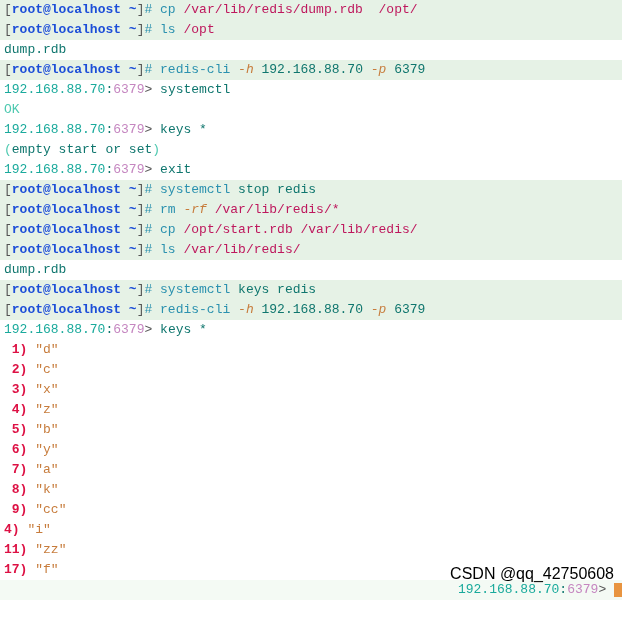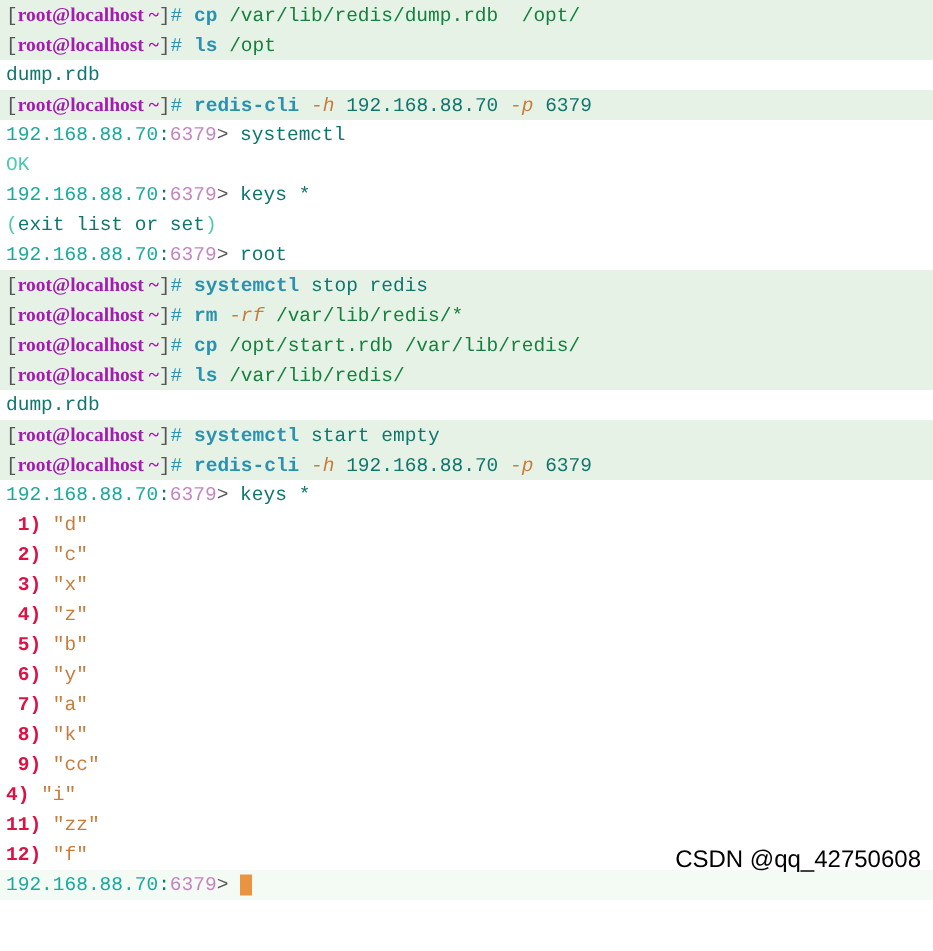--- a/index.html
+++ b/index.html
@@ -12,25 +12,25 @@
   width: 622px;
   position: relative;
 }
 .line {
   padding-left: 4px;
   white-space: pre;
   height: 20px;
 }
 .hl { background: #e6f2e6; }
 .prompt-br { color: #555; }
-.prompt { color: #a21caf; font-weight: bold; font-family: Liberation Serif, serif; }
+.prompt { color: #1d4ed8; font-weight: bold; }
 .hash { color: #2b91af; }
-.cmd { color: #2b91af; font-weight: bold; }
+.cmd { color: #2b91af; }
 .flag { color: #c77c3c; font-style: italic; }
-.path { color: #15803d; }
+.path { color: #be185d; }
 .ip { color: #1aaa9c; }
 .port { color: #c586c0; }
 .arr { color: #555; }
 .txt { color: #0f766e; }
 .ok { color: #4ec9b0; }
 .paren { color: #4ec9b0; }
 .idx { color: #d14; font-weight: bold; }
 .par { color: #d14; font-weight: bold; }
 .val { color: #c77c3c; }
 .cursor {
@@ -41,69 +41,69 @@
   vertical-align: middle;
 }
 .watermark {
   position: absolute;
   right: 8px;
   bottom: 16px;
   color: #000000;
   font-size: 16px;
   font-family: sans-serif;
 }
-.lastline { background: #f4faf4; }
+.lastline { background: #f4faf4; text-align: right; }
 </style>
 </head>
 <body>
 
 <div class="line hl"><span class="prompt-br">[</span><span class="prompt">root@localhost ~</span><span class="prompt-br">]</span><span class="hash"># </span><span class="cmd">cp</span><span> </span><span class="path">/var/lib/redis/dump.rdb</span><span>  </span><span class="path">/opt/</span></div>
 
 <div class="line hl"><span class="prompt-br">[</span><span class="prompt">root@localhost ~</span><span class="prompt-br">]</span><span class="hash"># </span><span class="cmd">ls</span><span> </span><span class="path">/opt</span></div>
 
 <div class="line"><span class="txt">dump.rdb</span></div>
 
 <div class="line hl"><span class="prompt-br">[</span><span class="prompt">root@localhost ~</span><span class="prompt-br">]</span><span class="hash"># </span><span class="cmd">redis-cli</span><span> </span><span class="flag">-h</span><span> </span><span class="txt">192.168.88.70</span><span> </span><span class="flag">-p</span><span> </span><span class="txt">6379</span></div>
 
 <div class="line"><span class="ip">192.168.88.70</span><span class="txt">:</span><span class="port">6379</span><span class="arr">&gt;</span><span> </span><span class="txt">systemctl</span></div>
 
 <div class="line"><span class="ok">OK</span></div>
 
 <div class="line"><span class="ip">192.168.88.70</span><span class="txt">:</span><span class="port">6379</span><span class="arr">&gt;</span><span> </span><span class="txt">keys *</span></div>
 
-<div class="line"><span class="paren">(</span><span class="txt">exit list or set</span><span class="paren">)</span></div>
+<div class="line"><span class="paren">(</span><span class="txt">empty start or set</span><span class="paren">)</span></div>
 
-<div class="line"><span class="ip">192.168.88.70</span><span class="txt">:</span><span class="port">6379</span><span class="arr">&gt;</span><span> </span><span class="txt">root</span></div>
+<div class="line"><span class="ip">192.168.88.70</span><span class="txt">:</span><span class="port">6379</span><span class="arr">&gt;</span><span> </span><span class="txt">exit</span></div>
 
 <div class="line hl"><span class="prompt-br">[</span><span class="prompt">root@localhost ~</span><span class="prompt-br">]</span><span class="hash"># </span><span class="cmd">systemctl</span><span> </span><span class="txt">stop redis</span></div>
 
 <div class="line hl"><span class="prompt-br">[</span><span class="prompt">root@localhost ~</span><span class="prompt-br">]</span><span class="hash"># </span><span class="cmd">rm</span><span> </span><span class="flag">-rf</span><span> </span><span class="path">/var/lib/redis/*</span></div>
 
 <div class="line hl"><span class="prompt-br">[</span><span class="prompt">root@localhost ~</span><span class="prompt-br">]</span><span class="hash"># </span><span class="cmd">cp</span><span> </span><span class="path">/opt/start.rdb</span><span> </span><span class="path">/var/lib/redis/</span></div>
 
 <div class="line hl"><span class="prompt-br">[</span><span class="prompt">root@localhost ~</span><span class="prompt-br">]</span><span class="hash"># </span><span class="cmd">ls</span><span> </span><span class="path">/var/lib/redis/</span></div>
 
 <div class="line"><span class="txt">dump.rdb</span></div>
 
-<div class="line hl"><span class="prompt-br">[</span><span class="prompt">root@localhost ~</span><span class="prompt-br">]</span><span class="hash"># </span><span class="cmd">systemctl</span><span> </span><span class="txt">start empty</span></div>
+<div class="line hl"><span class="prompt-br">[</span><span class="prompt">root@localhost ~</span><span class="prompt-br">]</span><span class="hash"># </span><span class="cmd">systemctl</span><span> </span><span class="txt">keys redis</span></div>
 
 <div class="line hl"><span class="prompt-br">[</span><span class="prompt">root@localhost ~</span><span class="prompt-br">]</span><span class="hash"># </span><span class="cmd">redis-cli</span><span> </span><span class="flag">-h</span><span> </span><span class="txt">192.168.88.70</span><span> </span><span class="flag">-p</span><span> </span><span class="txt">6379</span></div>
 
 <div class="line"><span class="ip">192.168.88.70</span><span class="txt">:</span><span class="port">6379</span><span class="arr">&gt;</span><span> </span><span class="txt">keys *</span></div>
 
 <div id="results-container">
     <div class="line"><span class="idx"> 1</span><span class="par">)</span><span> </span><span class="val">"d"</span></div>
     <div class="line"><span class="idx"> 2</span><span class="par">)</span><span> </span><span class="val">"c"</span></div>
     <div class="line"><span class="idx"> 3</span><span class="par">)</span><span> </span><span class="val">"x"</span></div>
     <div class="line"><span class="idx"> 4</span><span class="par">)</span><span> </span><span class="val">"z"</span></div>
     <div class="line"><span class="idx"> 5</span><span class="par">)</span><span> </span><span class="val">"b"</span></div>
     <div class="line"><span class="idx"> 6</span><span class="par">)</span><span> </span><span class="val">"y"</span></div>
     <div class="line"><span class="idx"> 7</span><span class="par">)</span><span> </span><span class="val">"a"</span></div>
     <div class="line"><span class="idx"> 8</span><span class="par">)</span><span> </span><span class="val">"k"</span></div>
     <div class="line"><span class="idx"> 9</span><span class="par">)</span><span> </span><span class="val">"cc"</span></div>
     <div class="line"><span class="idx">4</span><span class="par">)</span><span> </span><span class="val">"i"</span></div>
     <div class="line"><span class="idx">11</span><span class="par">)</span><span> </span><span class="val">"zz"</span></div>
-    <div class="line"><span class="idx">12</span><span class="par">)</span><span> </span><span class="val">"f"</span></div>
+    <div class="line"><span class="idx">17</span><span class="par">)</span><span> </span><span class="val">"f"</span></div>
   </div>
 
 <div class="line lastline"><span class="ip">192.168.88.70</span><span class="txt">:</span><span class="port">6379</span><span class="arr">&gt;</span><span> </span><span class="cursor"></span></div>
 
 <div class="watermark">CSDN @qq_42750608</div>
 
 </body></html>

